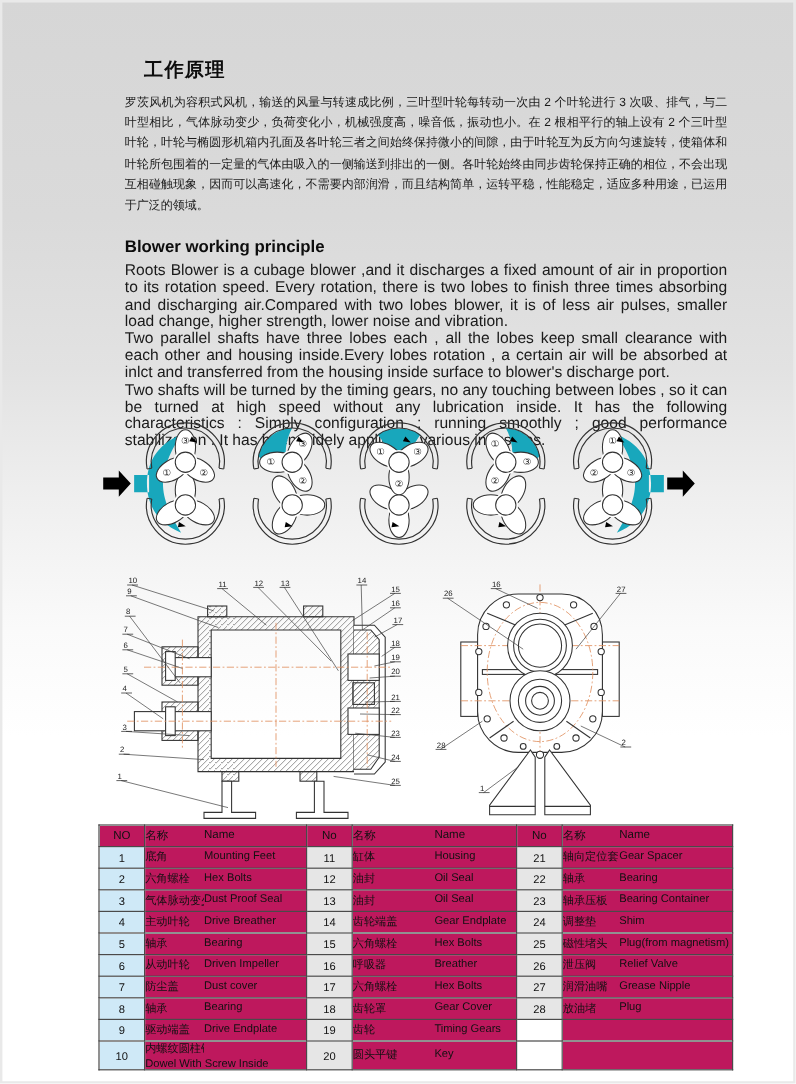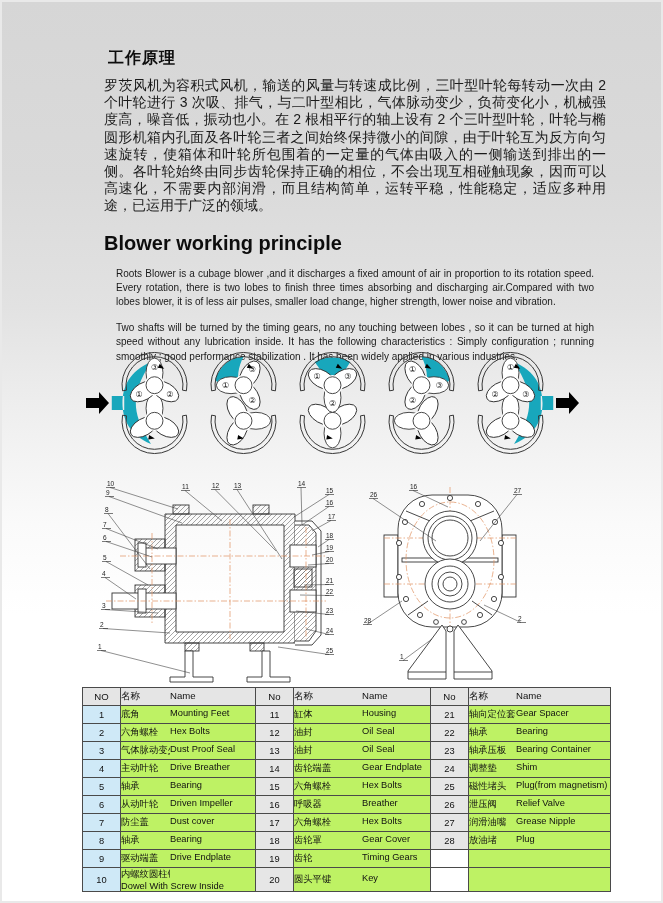--- a/index.html
+++ b/index.html
@@ -3,54 +3,55 @@
 <meta charset="utf-8">
 <style>
   html,body{margin:0;padding:0;}
   body{
     width:663px;height:903px;position:relative;overflow:hidden;
     font-family:"Liberation Sans","DejaVu Sans",sans-serif;color:#161616;
     background:linear-gradient(180deg,#d6d6d6 0%,#dadada 20%,#e2e2e2 34%,#efefef 46%,#fafafa 58%,#ffffff 68%);
     box-shadow:inset 0 0 0 2px #e9e9e9;
   }
   .content{position:absolute;left:104px;top:0;width:502px;}
-  .zh-title{margin:48px 0 8px 4px;font-size:16px;font-weight:bold;letter-spacing:1px;color:#0d0d0d;}
-  .zh-body{font-size:14px;line-height:17.2px;text-align:justify;color:#1a1a1a;}
-  .en-title{margin:17px 0 5px 0;font-size:20px;font-weight:bold;color:#0d0d0d;}
-  .en-body p{margin:12px;font-size:10px;line-height:14.2px;text-align:justify;color:#1a1a1a;}
+  .zh-title{margin:48px 0 8px 16px;font-size:16px;font-weight:bold;letter-spacing:1px;color:#0d0d0d;}
+  .zh-body{font-size:10px;line-height:17.2px;text-align:justify;color:#1a1a1a;}
+  .en-title{margin:17px 0 5px 0;font-size:14px;font-weight:bold;color:#0d0d0d;}
+  .en-body p{margin:0;font-size:13px;line-height:14.2px;text-align:justify;color:#1a1a1a;}
   .stages{position:absolute;top:344px;left:85px;width:496px;height:118px;display:flex;align-items:center;}
   .stages svg{display:block;}
   .drawings{position:absolute;top:481px;left:0;width:663px;height:224px;}
   #section-svg{position:absolute;left:90px;top:0;}
   #endview-svg{position:absolute;left:358px;top:0;}
   table.parts{
     position:absolute;top:687px;left:82px;width:528px;border-collapse:collapse;
     table-layout:fixed;font-size:9.3px;color:#111;
   }
   table.parts th,table.parts td{border:1px solid #4a4a4a;height:17px;padding:0;overflow:hidden;}
-  table.parts th{font-weight:normal;background:#e5e5e5;font-size:9.6px;margin-top:15px;}
+  table.parts th{font-weight:normal;background:#be185d;font-size:9.6px;margin-top:15px;}
   td.nocell,th.nocell{text-align:center;}
   td.nob{background:#cfe9f7;}
   td.nog{background:#e6e6e6;}
   td.noe{background:#ffffff;}
-  td.namecell,th.namecell{padding-left:4px;text-align:left;background:#bef264;}
+  td.namecell,th.namecell{padding-left:4px;text-align:left;background:#be185d;}
   th.namecell{background:#c9e4f2;}
   .cn{display:inline-block;overflow:hidden;white-space:nowrap;vertical-align:top;}
   .w0{width:49px;} .w1{width:68px;} .w2{width:47px;}
   .en{white-space:nowrap;}
 </style>
 </head>
 <body>
 
 <div class="content">
   <h1 class="zh-title">工作原理</h1>
   <div class="zh-body">罗茨风机为容积式风机，输送的风量与转速成比例，三叶型叶轮每转动一次由 2 个叶轮进行 3 次吸、排气，与二叶型相比，气体脉动变少，负荷变化小，机械强度高，噪音低，振动也小。在 2 根相平行的轴上设有 2 个三叶型叶轮，叶轮与椭圆形机箱内孔面及各叶轮三者之间始终保持微小的间隙，由于叶轮互为反方向匀速旋转，使箱体和叶轮所包围着的一定量的气体由吸入的一侧输送到排出的一侧。各叶轮始终由同步齿轮保持正确的相位，不会出现互相碰触现象，因而可以高速化，不需要内部润滑，而且结构简单，运转平稳，性能稳定，适应多种用途，已运用于广泛的领域。</div>
   <h2 class="en-title">Blower working principle</h2>
   <div class="en-body">
     <p>Roots Blower is a cubage blower ,and it discharges a fixed amount of air in proportion to its rotation speed. Every rotation, there is two lobes to finish three times absorbing and discharging air.Compared with two lobes blower, it is of less air pulses, smaller load change, higher strength, lower noise and vibration.</p>
+    <p>Two parallel shafts have three lobes each , all the lobes keep small clearance with each other and housing inside.Every lobes rotation , a certain air will be absorbed at inlct and transferred from the housing inside surface to blower's discharge port.</p>
     <p>Two shafts will be turned by the timing gears, no any touching between lobes , so it can be turned at high speed without any lubrication inside. It has the following characteristics : Simply configuration ; running smoothly ; good performance stabilization . It has been widely applied in various industries.</p>
   </div>
 </div>
 
 <div class="stages" id="stages">
     <svg width="25" height="116" viewBox="0 0 25 116">
       <polygon points="1,53 14,53 14,47 24,58 14,69 14,63 1,63" fill="#000"></polygon>
     </svg>
     <svg width="89" height="116" viewBox="0 0 100 116">
       <path d="M46,12 C22,22 14,40 14,58 C14,76 22,94 46,104 C33,83 29,70 29,58 C29,46 33,33 46,12 Z M2,50 L16,50 L16,66 L2,66 Z" fill="#18a7bc" stroke="none"></path>

